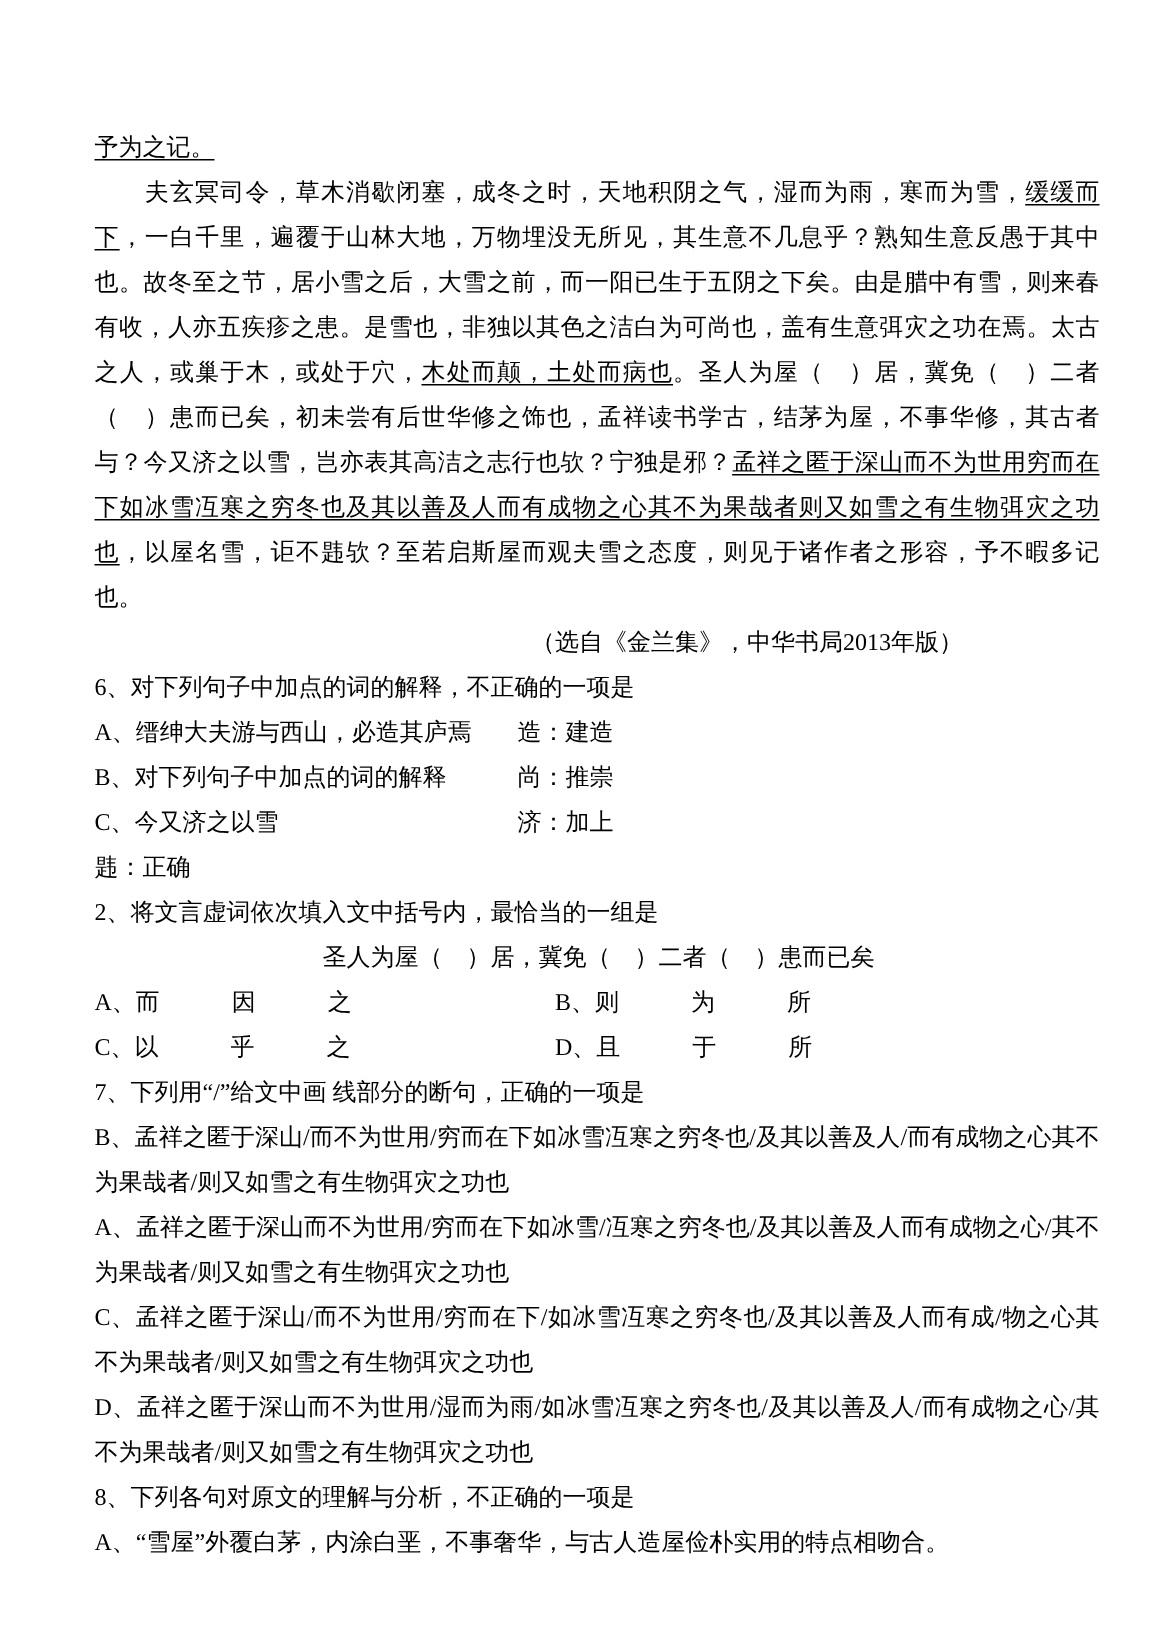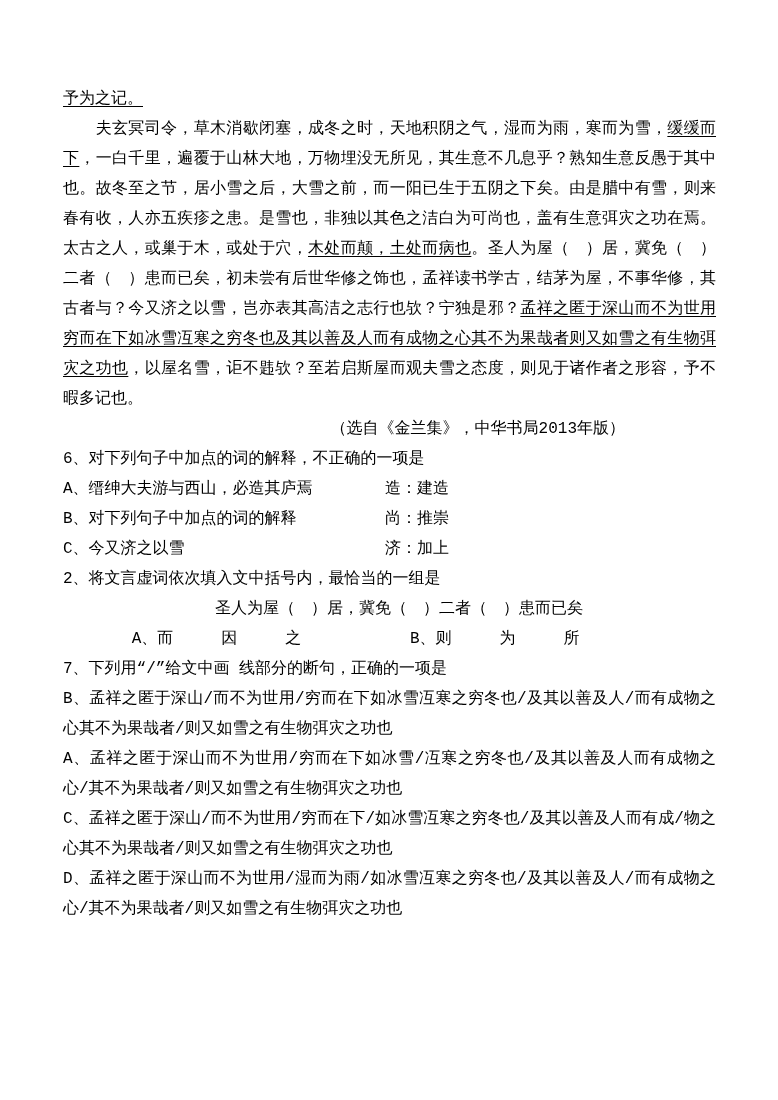--- a/index.html
+++ b/index.html
@@ -3,30 +3,30 @@
 <meta charset="utf-8">
 <style>
   html, body { margin: 0; padding: 0; background: #ffffff; }
   body {
     width: 778px; height: 1100px;
     color: #000;
     font-family: "Liberation Serif", "DejaVu Serif", serif;
     font-size: 16px;
     line-height: 30px;
   }
-  .page { padding: 84px 62px 0 63px; font-family: Liberation Mono, monospace; }
+  .page { padding: 84px 45px 0 63px; }
   p, div.line { margin: 0; }
   .justify { text-align: justify; }
   .ul { text-decoration: underline; text-underline-offset: 3px; }
   .source { text-align: right; padding-right: 91px; }
-  .opt-row { display: flex; gap: 40px; }
+  .opt-row { display: flex; }
   .q5-left { width: 282px; flex: 0 0 auto; }
   .q5-gloss { flex: 1 1 auto; }
   .q6-quote { padding-left: 152px; }
-  .q6-left { width: 307px; flex: 0 0 auto; text-align: center; }
+  .q6-left { width: 307px; flex: 0 0 auto; }
   .q6-right { flex: 1 1 auto; }
 </style>
 </head>
 <body>
 
 <div class="page">
 
   <p class="justify"><span class="ul">予为之记。</span></p>
 
   <p class="justify"><span>　　夫玄冥司令，草木消歇闭塞，成冬之时，天地积阴之气，湿而为雨，寒而为雪，</span><span class="ul">缓缓而下</span><span>，一白千里，遍覆于山林大地，万物埋没无所见，其生意不几息乎？熟知生意反愚于其中也。故冬至之节，居小雪之后，大雪之前，而一阳已生于五阴之下矣。由是腊中有雪，则来春有收，人亦五疾疹之患。是雪也，非独以其色之洁白为可尚也，盖有生意弭灾之功在焉。太古之人，或巢于木，或处于穴，</span><span class="ul">木处而颠，土处而病也</span><span>。圣人为屋（　）居，冀免（　）二者（　）患而已矣，初未尝有后世华修之饰也，孟祥读书学古，结茅为屋，不事华修，其古者与？今又济之以雪，岂亦表其高洁之志行也欤？宁独是邪？</span><span class="ul">孟祥之匿于深山而不为世用穷而在下如冰雪冱寒之穷冬也及其以善及人而有成物之心其不为果哉者则又如雪之有生物弭灾之功也</span><span>，以屋名雪，讵不韪欤？至若启斯屋而观夫雪之态度，则见于诸作者之形容，予不暇多记也。</span></p>
@@ -40,29 +40,36 @@
   </div>
   <div class="opt-row">
     <span class="q5-left">B、对下列句子中加点的词的解释</span>
     <span class="q5-gloss">尚：推崇</span>
   </div>
   <div class="opt-row">
     <span class="q5-left">C、今又济之以雪</span>
     <span class="q5-gloss">济：加上</span>
   </div>
   <div class="opt-row">
+    <span class="q5-gloss">韪：正确</span>
   </div>
 
   <div class="line">2、将文言虚词依次填入文中括号内，最恰当的一组是</div>
   <div class="line q6-quote">圣人为屋（　）居，冀免（　）二者（　）患而已矣</div>
   <div class="opt-row">
     <span class="q6-left">A、而　　　因　　　之</span>
     <span class="q6-right">B、则　　　为　　　所</span>
   </div>
+  <div class="opt-row">
+    <span class="q6-left">C、以　　　乎　　　之</span>
+    <span class="q6-right">D、且　　　于　　　所</span>
+  </div>
 
   <div class="line">7、下列用“/”给文中画 线部分的断句，正确的一项是</div>
   <p class="justify">B、孟祥之匿于深山/而不为世用/穷而在下如冰雪冱寒之穷冬也/及其以善及人/而有成物之心其不为果哉者/则又如雪之有生物弭灾之功也</p>
   <p class="justify">A、孟祥之匿于深山而不为世用/穷而在下如冰雪/冱寒之穷冬也/及其以善及人而有成物之心/其不为果哉者/则又如雪之有生物弭灾之功也</p>
   <p class="justify">C、孟祥之匿于深山/而不为世用/穷而在下/如冰雪冱寒之穷冬也/及其以善及人而有成/物之心其不为果哉者/则又如雪之有生物弭灾之功也</p>
   <p class="justify">D、孟祥之匿于深山而不为世用/湿而为雨/如冰雪冱寒之穷冬也/及其以善及人/而有成物之心/其不为果哉者/则又如雪之有生物弭灾之功也</p>
 
+  <div class="line">8、下列各句对原文的理解与分析，不正确的一项是</div>
+  <p class="justify">A、“雪屋”外覆白茅，内涂白垩，不事奢华，与古人造屋俭朴实用的特点相吻合。</p>
 
 </div>
 
 </body></html>

